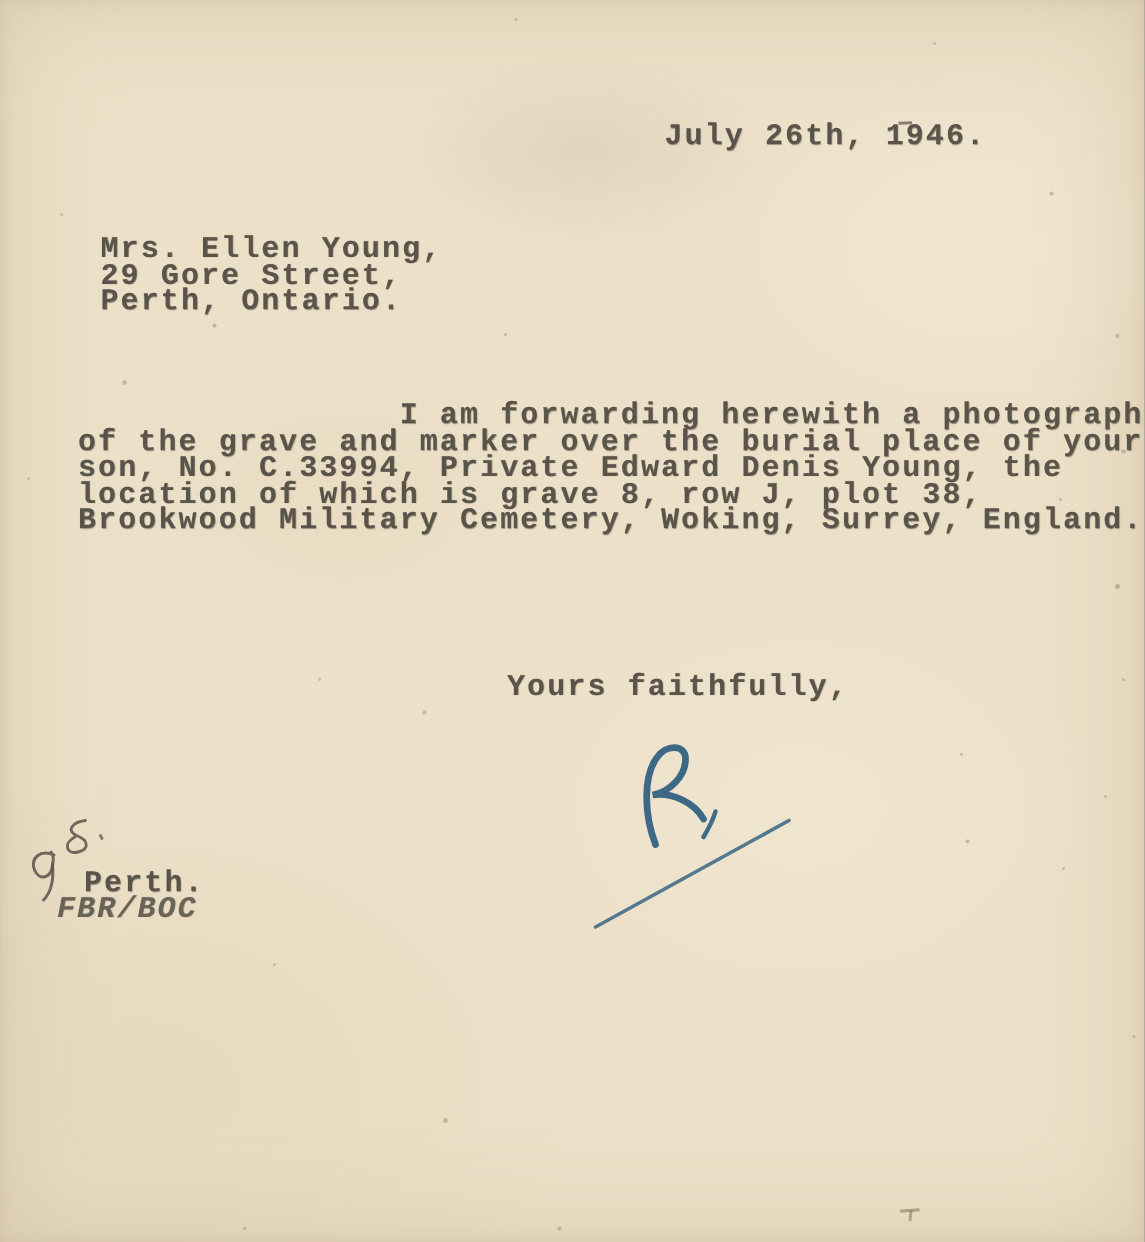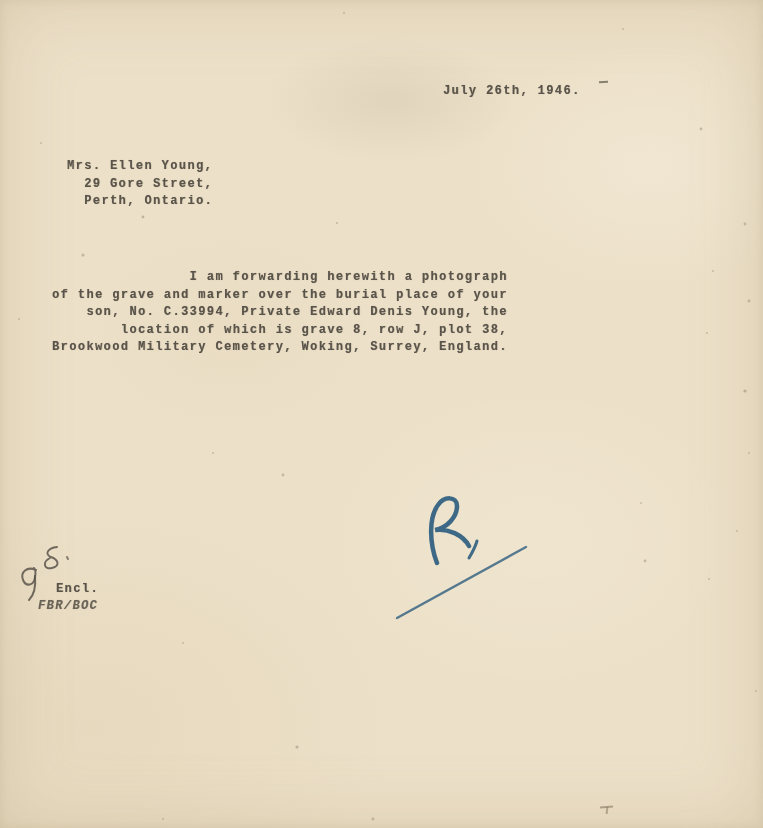--- a/index.html
+++ b/index.html
@@ -14,29 +14,28 @@
       radial-gradient(420px 300px at 12% 88%, rgba(205,185,148,0.18), transparent 72%),
       radial-gradient(300px 220px at 70% 65%, rgba(255,252,240,0.18), transparent 70%),
       radial-gradient(200px 140px at 30% 40%, rgba(210,192,158,0.12), transparent 70%),
       #ece0c8;
     box-shadow: inset 0 0 70px rgba(168,148,108,0.28), inset 0 0 10px rgba(160,140,100,0.18);
     font-family:"Liberation Mono","DejaVu Sans Mono",monospace;
   }
   .typed{
     position:absolute;
     font-family:"Liberation Mono","DejaVu Sans Mono",monospace;
-    font-size:12px;
+    font-size:20px;
     line-height:17.5px;
     font-weight:bold;
     letter-spacing:1.4px;
     white-space:pre;
     color:#46413a;
     opacity:0.88;
     text-shadow:0.4px 0.4px 0.7px rgba(70,62,48,0.55);
-    text-align:right;
   }
   .faded{opacity:0.78;}
   .date{top:83px;left:443px;}
   .recipient{top:158px;left:67px;}
   .salutation{top:233px;left:53px;}
   .para1{top:269px;left:52px;}
   .para2{top:376px;left:52px;}
   .closing{top:450px;left:338px;}
   .sigblock{top:561px;left:338px;}
   .encl{top:581px;left:56px;}
@@ -93,23 +92,24 @@
 Perth, Ontario.</div>
 
 
   <div class="typed para1">                I am forwarding herewith a photograph
 of the grave and marker over the burial place of your
 son, No. C.33994, Private Edward Denis Young, the
 location of which is grave 8, row J, plot 38,
 Brookwood Military Cemetery, Woking, Surrey, England.</div>
 
 
+  <div class="typed closing">Yours faithfully,</div>
 
 
-  <div class="typed encl">Encl.</div>
+  <div class="typed encl">Perth.</div>
 
   <div class="typed ref faded">FBR/BOC</div>
 
   <svg class="hand-svg sig-svg" width="180" height="145" viewBox="0 0 180 145">
     <path d="M 57 73 C 49 52 49 27 58 15 C 64 6 77 6 77 16 C 77 27 67 38 55 40 C 68 38 83 45 89 56" fill="none" stroke="#2e5e80" stroke-width="4.5" stroke-linecap="round" opacity="0.92"></path>
     <path d="M 97 51 C 95 58 92 63 89 68" fill="none" stroke="#2e5e80" stroke-width="3" stroke-linecap="round" opacity="0.9"></path>
     <path d="M 17 128 L 146 57" fill="none" stroke="#2e5e80" stroke-width="2.4" stroke-linecap="round" opacity="0.8"></path>
   </svg>
 
   <svg class="hand-svg pencil-svg" width="60" height="62" viewBox="0 0 60 62">

